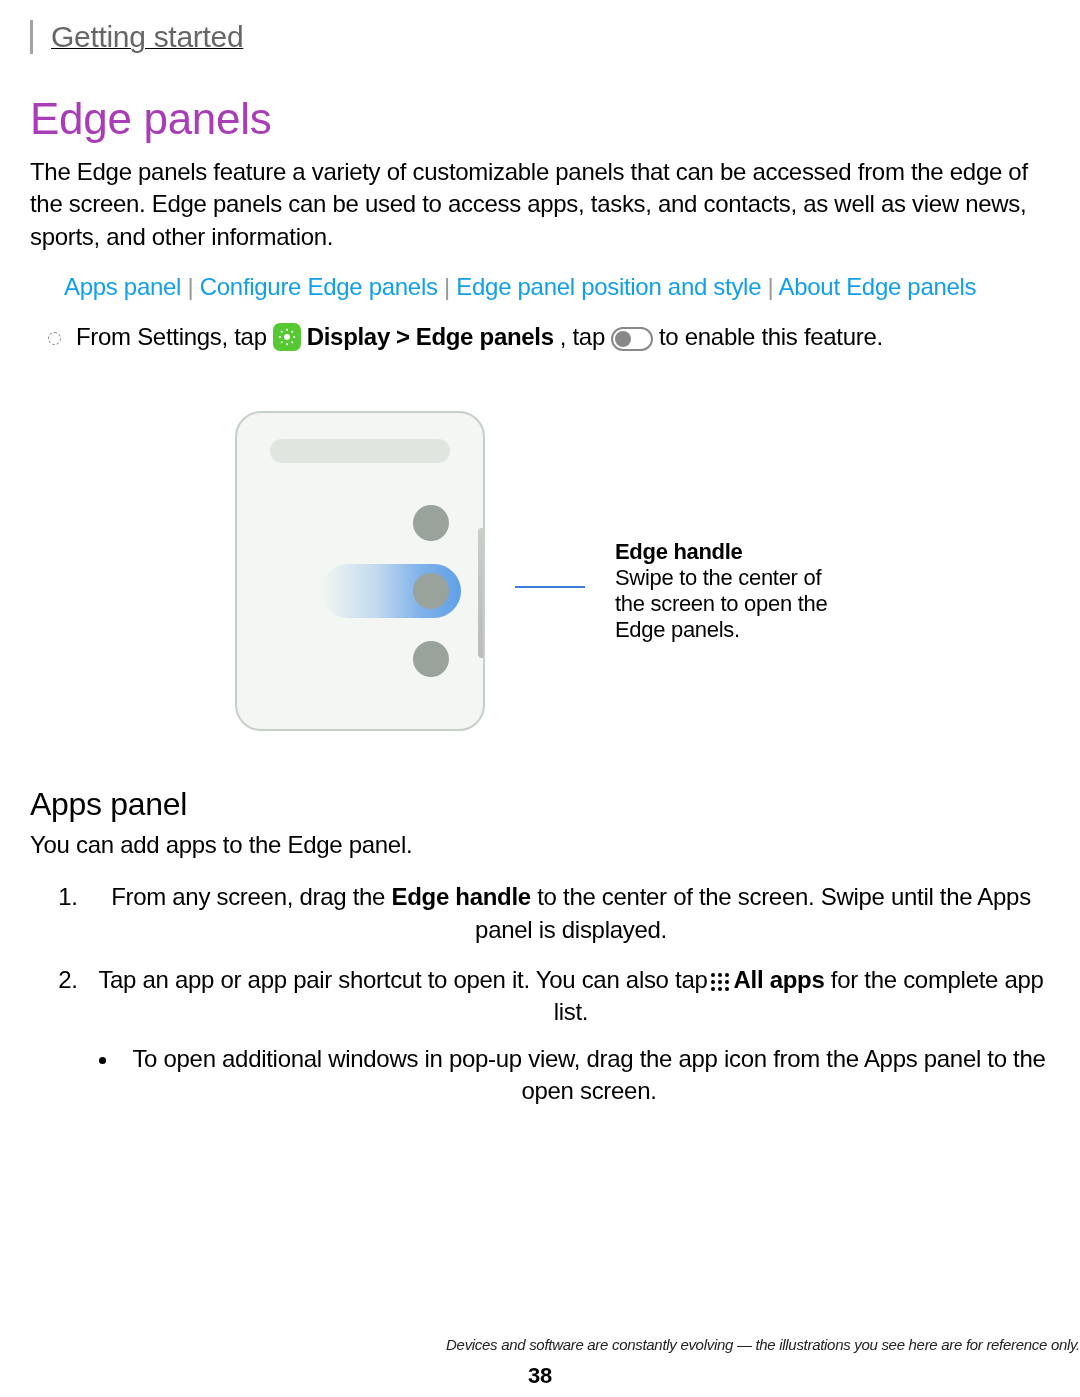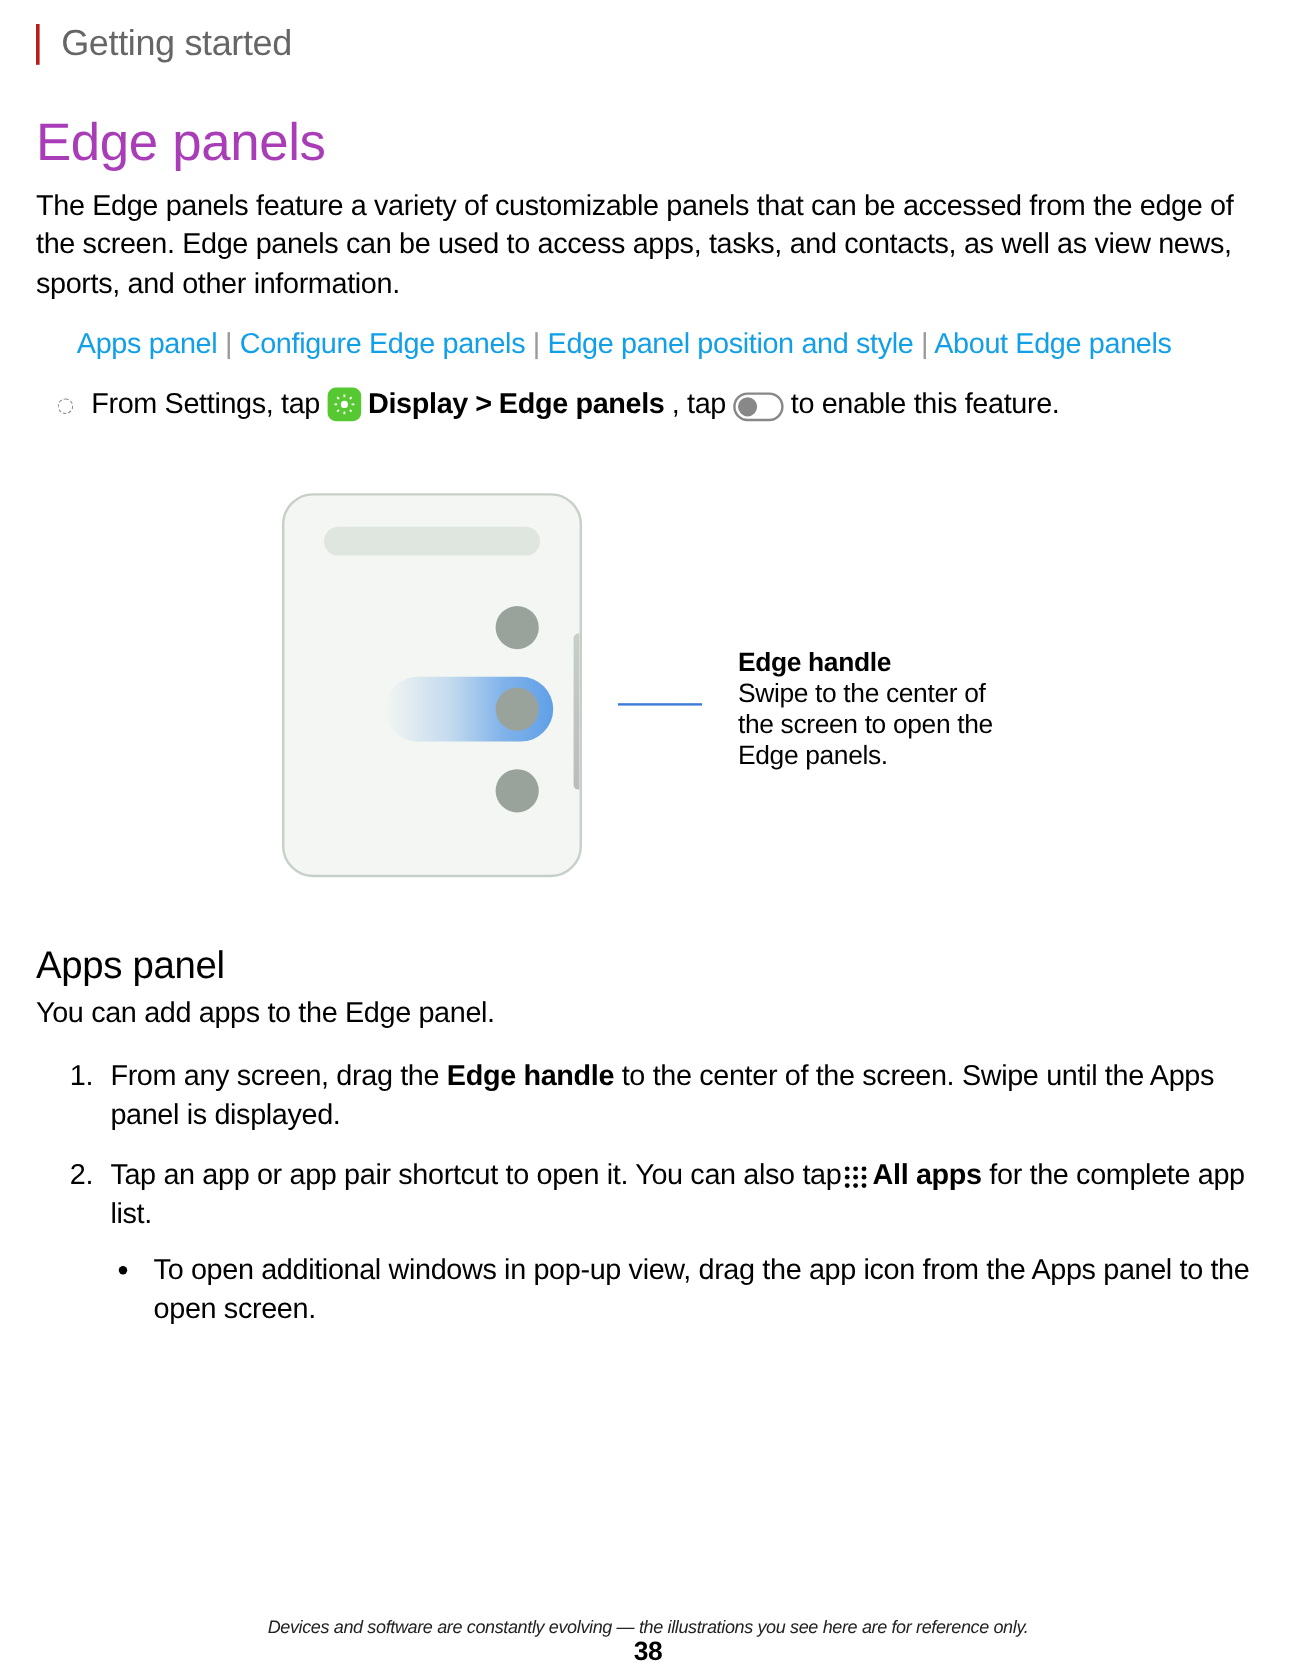--- a/index.html
+++ b/index.html
@@ -7,23 +7,24 @@
     width: 1080px;
     height: 1397px;
     background: #ffffff;
     font-family: -apple-system, BlinkMacSystemFont, 'Segoe UI', Arial, sans-serif;
     color: #000;
     padding: 20px 30px 0 30px;
     position: relative;
     letter-spacing: -0.3px;
   }
   .header-bar {
-    border-left: 3px solid #b91c1c;
+    border-left: 3px solid #a3a3a3;
     padding-left: 18px;
     margin-bottom: 40px;
+    text-decoration: underline;
   }
   .header-text {
     font-size: 30px;
     color: #666;
     font-weight: 400;
   }
   .page-title {
     font-size: 44px;
     color: #a93db7;
     font-weight: 400;
@@ -151,41 +152,41 @@
   }
   .section-intro {
     font-size: 24px;
     margin-bottom: 22px;
   }
   .ol {
     padding-left: 54px;
     font-size: 24px;
     line-height: 1.35;
   }
-  .ol li { margin-bottom: 18px; padding-left: 8px;}
+  .ol li { margin-bottom: 18px; padding-left: 8px; text-align: center;}
   .sub-bullet {
     list-style: disc;
     padding-left: 28px;
     margin-top: 14px;
   }
   .sub-bullet li { margin-bottom: 0; }
   .dots-icon {
     display: inline-grid;
     grid-template-columns: repeat(3,4px);
     grid-template-rows: repeat(3,4px);
     gap: 3px;
     vertical-align: middle;
     margin: 0 5px 0 3px;
   }
   .dots-icon span { width:4px; height:4px; background:#000; border-radius:50%; }
   .footer {
     position: absolute;
-    bottom: 32px;
+    bottom: 44px;
     left: 0; right: 0;
-    text-align: center;
+    text-align: right;
     font-size: 15px;
     font-style: italic;
     color: #222;
   }
   .pagenum {
     position: absolute;
     bottom: 8px;
     left: 0; right: 0;
     text-align: center;
     font-size: 22px;

